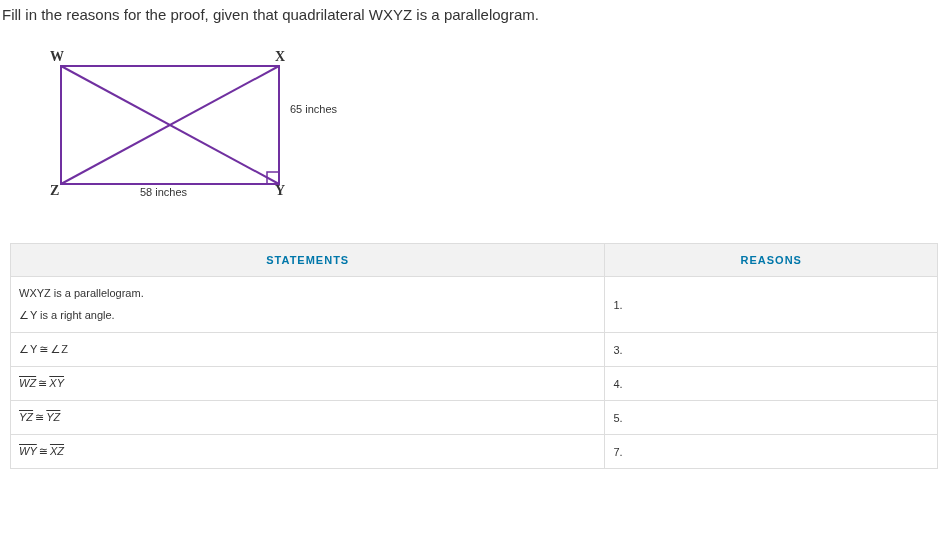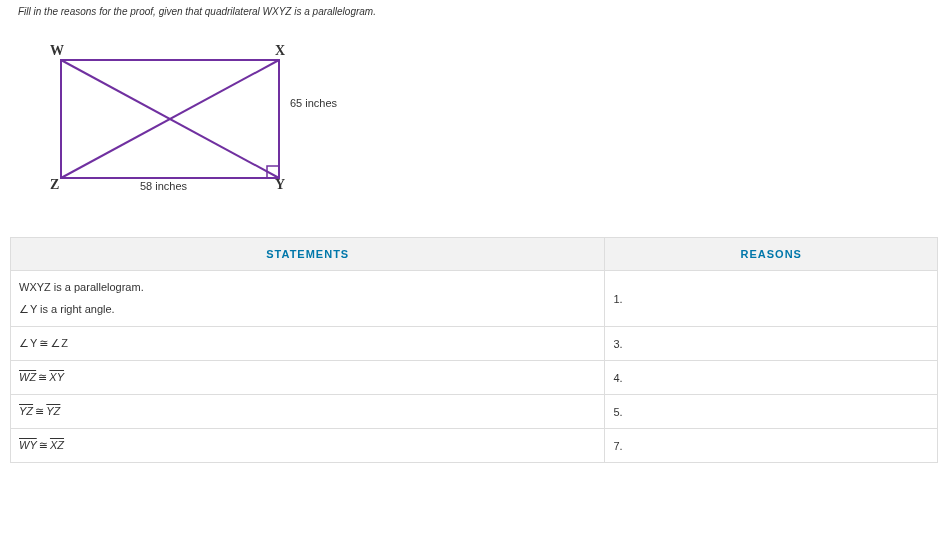--- a/index.html
+++ b/index.html
@@ -4,24 +4,23 @@
 <style>
   * { box-sizing: border-box; margin: 0; padding: 0; }
   body {
     font-family: Arial, Helvetica, sans-serif;
     font-size: 11px;
     color: #333;
     background: #fff;
     width: 949px;
   }
   .instruction {
-    padding: 6px 10px 20px 18px;
-    font-size: 10px;
+    padding: 6px 10px 20px 2px;
+    font-size: 15px;
     color: #333;
-    font-style: italic;
   }
   .diagram-wrap {
     padding: 10px 10px 30px 40px;
   }
   .diagram {
     position: relative;
     width: 300px;
     height: 160px;
   }
   .label {

